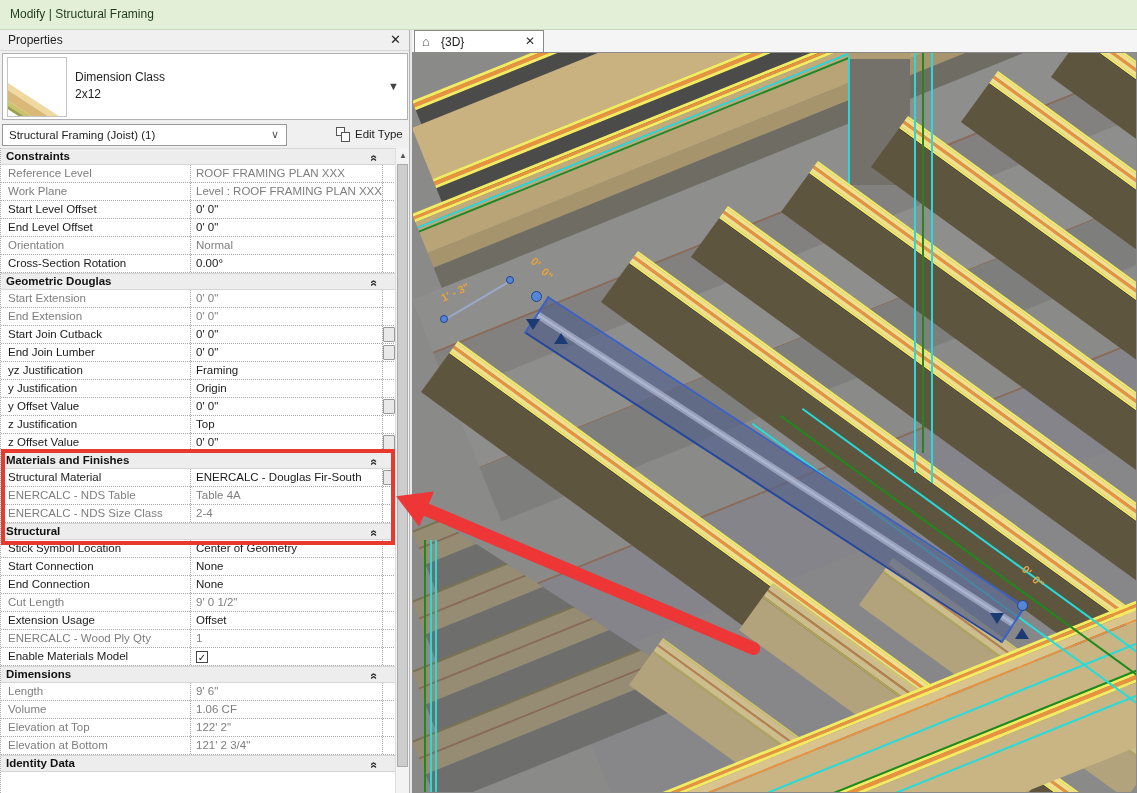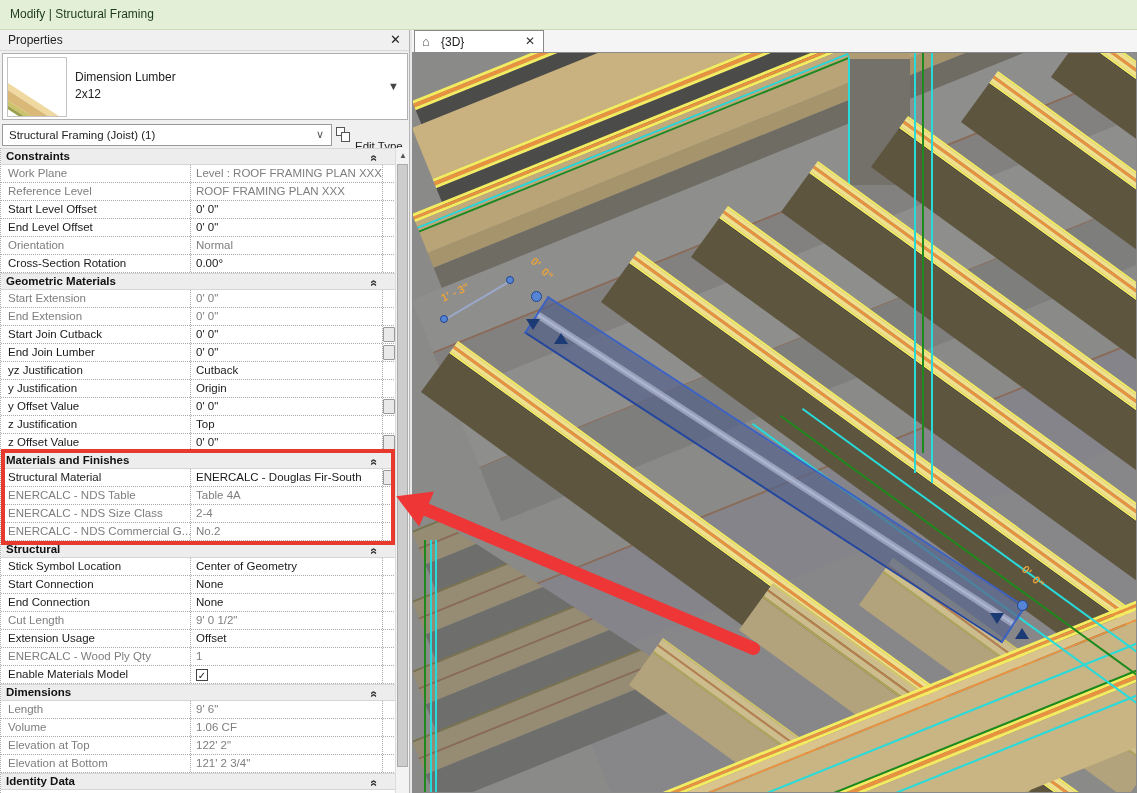--- a/index.html
+++ b/index.html
@@ -28,29 +28,29 @@
     transform:rotate(33deg); transform-origin:0 0; }
   #thumb .lumber div:nth-child(1){height:6px;background:#efd9a0;}
   #thumb .lumber div:nth-child(2){height:9px;background:#d9b878;}
   #thumb .lumber div:nth-child(3){height:4px;background:#cbc26c;}
   #thumb .lumber div:nth-child(4){height:3px;background:#9aa04e;}
   #type-family { position:absolute; left:72px; top:16px; font-size:12px; color:#222; }
   #type-name   { position:absolute; left:72px; top:33px; font-size:12px; color:#222; }
   #type-caret  { position:absolute; right:8px; top:26px; font-size:11px; color:#444; }
 
   #comborow { position:absolute; left:0; top:92px; width:100%; height:26px; }
-  #selcombo { position:absolute; left:2px; top:2px; width:330px; height:22px;
+  #selcombo { position:absolute; left:2px; top:2px; width:285px; height:22px;
     background:#fff; border:1px solid #999; }
   #selcombo .txt { position:absolute; left:6px; top:4px; font-size:11.5px; color:#222; }
   #selcombo .chv { position:absolute; right:7px; top:3px; font-size:11px; color:#555; }
   #edittype { position:absolute; left:336px; top:2px; width:72px; height:22px; }
   #edittype .ic { position:absolute; left:0; top:3px; width:15px; height:15px; }
   #edittype .ic .a { position:absolute; left:0; top:0; width:9px; height:9px; border:1px solid #555; background:#fff; }
   #edittype .ic .b { position:absolute; left:5px; top:5px; width:9px; height:10px; border:1px solid #555; background:#fff; }
-  #edittype .lb { position:absolute; left:19px; top:16px; font-size:11.5px; color:#222; }
+  #edittype .lb { position:absolute; left:19px; top:4px; font-size:11.5px; color:#222; }
 
   
   #grid { position:absolute; left:0; top:118px; width:396px; height:645px;
     background:#fff; border-left:1px dotted #aaa; overflow:hidden; }
   .psec { height:17px; background:#ededed; border-top:1px solid #d6d6d6; border-bottom:1px solid #d6d6d6;
     position:relative; font-size:11.5px; font-weight:bold; color:#111; }
   .psec .st { position:absolute; left:5px; top:1px; }
   .psec .chev { position:absolute; right:18px; top:2px; font-weight:bold; color:#333;
     display:inline-block; transform:rotate(90deg); font-size:12px; }
   .prow { height:18px; display:flex; border-bottom:1px dotted #a8a8a8; font-size:11.5px; }
@@ -122,21 +122,21 @@
 
     <div id="typebox">
       <div id="thumb">
         <div class="lumber">
             <div></div>
             <div></div>
             <div></div>
             <div></div>
           </div>
       </div>
-      <span id="type-family">Dimension Lumber</span>
+      <span id="type-family">Dimension Class</span>
       <span id="type-name">2x12</span>
       <span id="type-caret">▼</span>
     </div>
 
     <div id="comborow">
       <div id="selcombo">
         <span class="txt">Structural Framing (Joist) (1)</span>
         <span class="chv">∨</span>
       </div>
       <div id="edittype">
@@ -147,51 +147,51 @@
         <span class="lb">Edit Type</span>
       </div>
     </div>
 
     <div id="grid">
         <div class="psec">
           <span class="st">Constraints</span>
           <span class="chev">«</span>
         </div>
         <div class="prow">
+          <span class="plbl ro">Reference Level</span>
+          <span class="pval ro">ROOF FRAMING PLAN XXX</span>
+          <span class="pbtn"></span>
+        </div>
+        <div class="prow">
           <span class="plbl ro">Work Plane</span>
           <span class="pval ro">Level : ROOF FRAMING PLAN XXX</span>
           <span class="pbtn"></span>
         </div>
         <div class="prow">
-          <span class="plbl ro">Reference Level</span>
-          <span class="pval ro">ROOF FRAMING PLAN XXX</span>
-          <span class="pbtn"></span>
-        </div>
-        <div class="prow">
           <span class="plbl">Start Level Offset</span>
           <span class="pval">0' 0"</span>
           <span class="pbtn"></span>
         </div>
         <div class="prow">
           <span class="plbl">End Level Offset</span>
           <span class="pval">0' 0"</span>
           <span class="pbtn"></span>
         </div>
         <div class="prow">
           <span class="plbl ro">Orientation</span>
           <span class="pval ro">Normal</span>
           <span class="pbtn"></span>
         </div>
         <div class="prow">
           <span class="plbl">Cross-Section Rotation</span>
           <span class="pval">0.00°</span>
           <span class="pbtn"></span>
         </div>
         <div class="psec">
-          <span class="st">Geometric Materials</span>
+          <span class="st">Geometric Douglas</span>
           <span class="chev">«</span>
         </div>
         <div class="prow">
           <span class="plbl ro">Start Extension</span>
           <span class="pval ro">0' 0"</span>
           <span class="pbtn"></span>
         </div>
         <div class="prow">
           <span class="plbl ro">End Extension</span>
           <span class="pval ro">0' 0"</span>
@@ -206,21 +206,21 @@
         </div>
         <div class="prow">
           <span class="plbl">End Join Lumber</span>
           <span class="pval">0' 0"</span>
           <span class="pbtn">
             <i></i>
           </span>
         </div>
         <div class="prow">
           <span class="plbl">yz Justification</span>
-          <span class="pval">Cutback</span>
+          <span class="pval">Framing</span>
           <span class="pbtn"></span>
         </div>
         <div class="prow">
           <span class="plbl">y Justification</span>
           <span class="pval">Origin</span>
           <span class="pbtn"></span>
         </div>
         <div class="prow">
           <span class="plbl">y Offset Value</span>
           <span class="pval">0' 0"</span>
@@ -252,25 +252,20 @@
           </span>
         </div>
         <div class="prow">
           <span class="plbl ro">ENERCALC - NDS Table</span>
           <span class="pval ro">Table 4A</span>
           <span class="pbtn"></span>
         </div>
         <div class="prow">
           <span class="plbl ro">ENERCALC - NDS Size Class</span>
           <span class="pval ro">2-4</span>
-          <span class="pbtn"></span>
-        </div>
-        <div class="prow">
-          <span class="plbl ro">ENERCALC - NDS Commercial G...</span>
-          <span class="pval ro">No.2</span>
           <span class="pbtn"></span>
         </div>
         <div class="psec">
           <span class="st">Structural</span>
           <span class="chev">«</span>
         </div>
         <div class="prow">
           <span class="plbl">Stick Symbol Location</span>
           <span class="pval">Center of Geometry</span>
           <span class="pbtn"></span>

